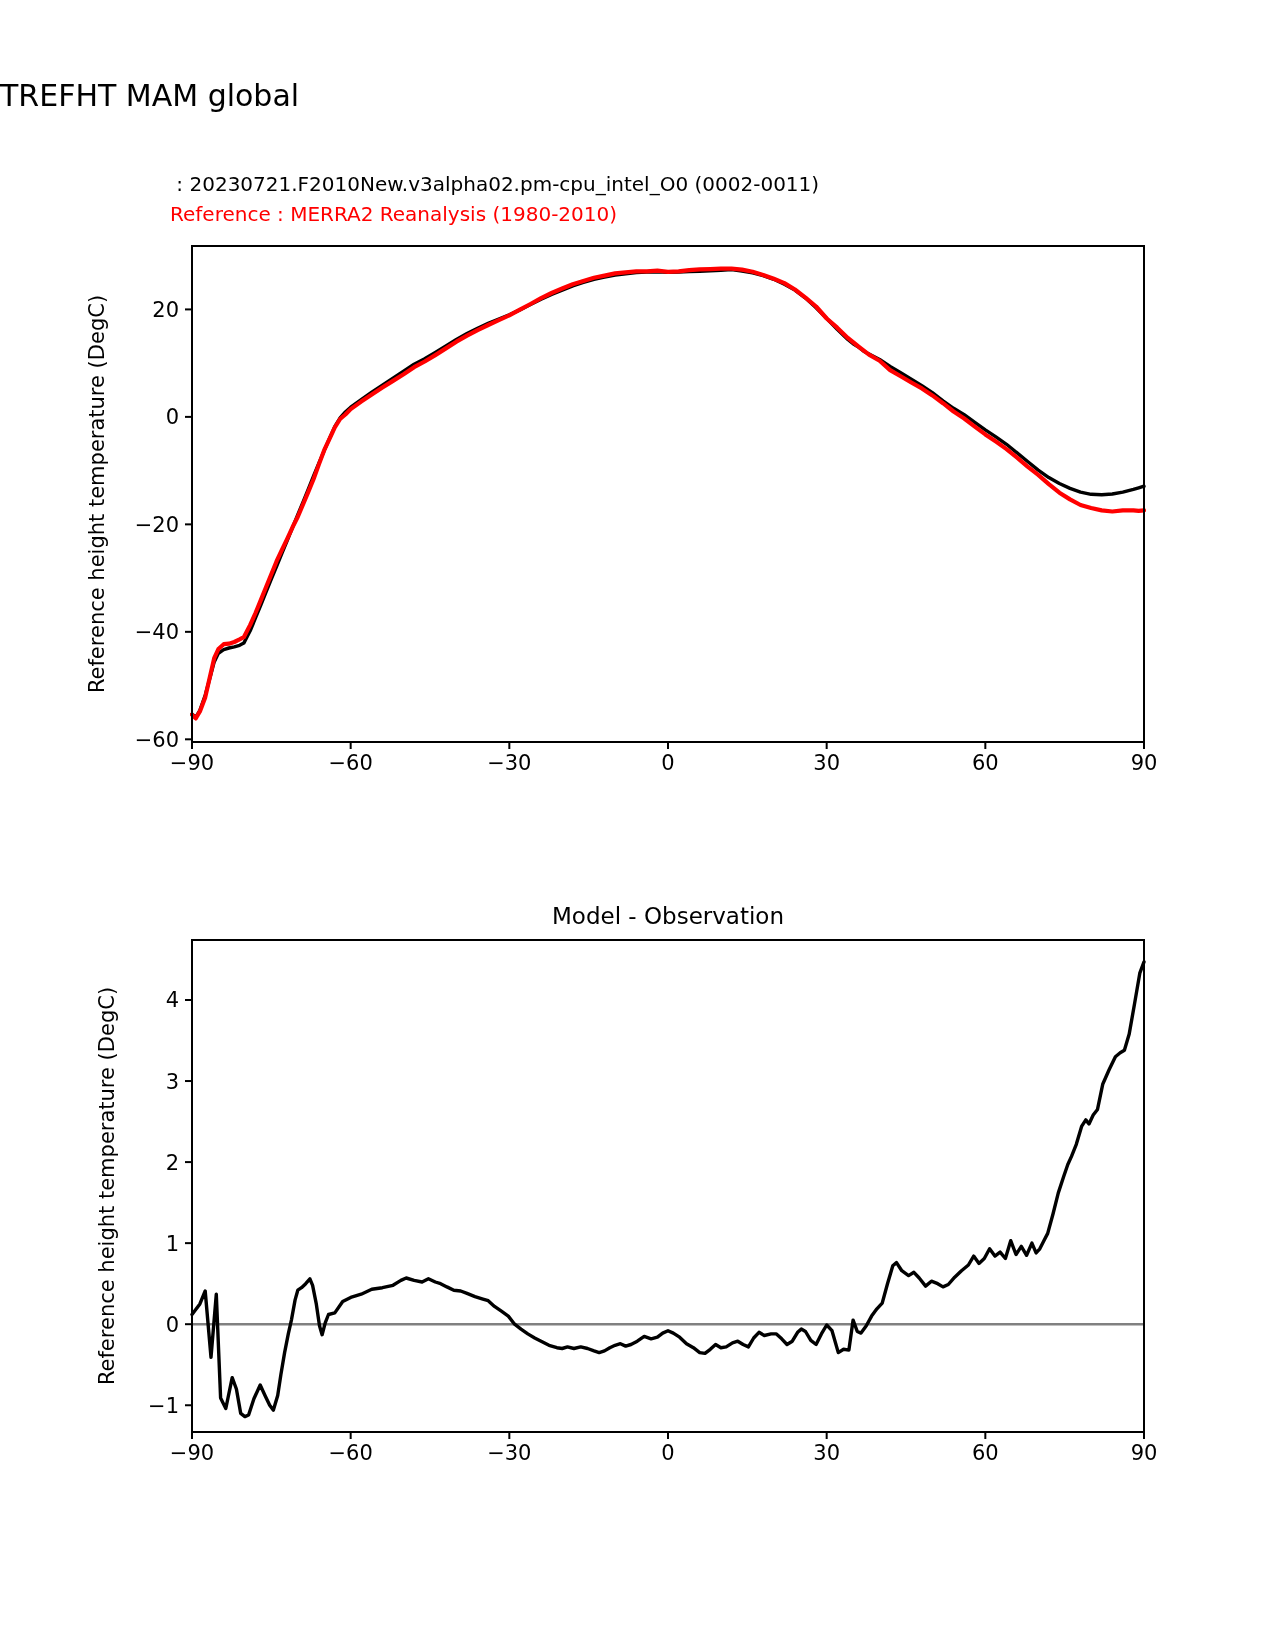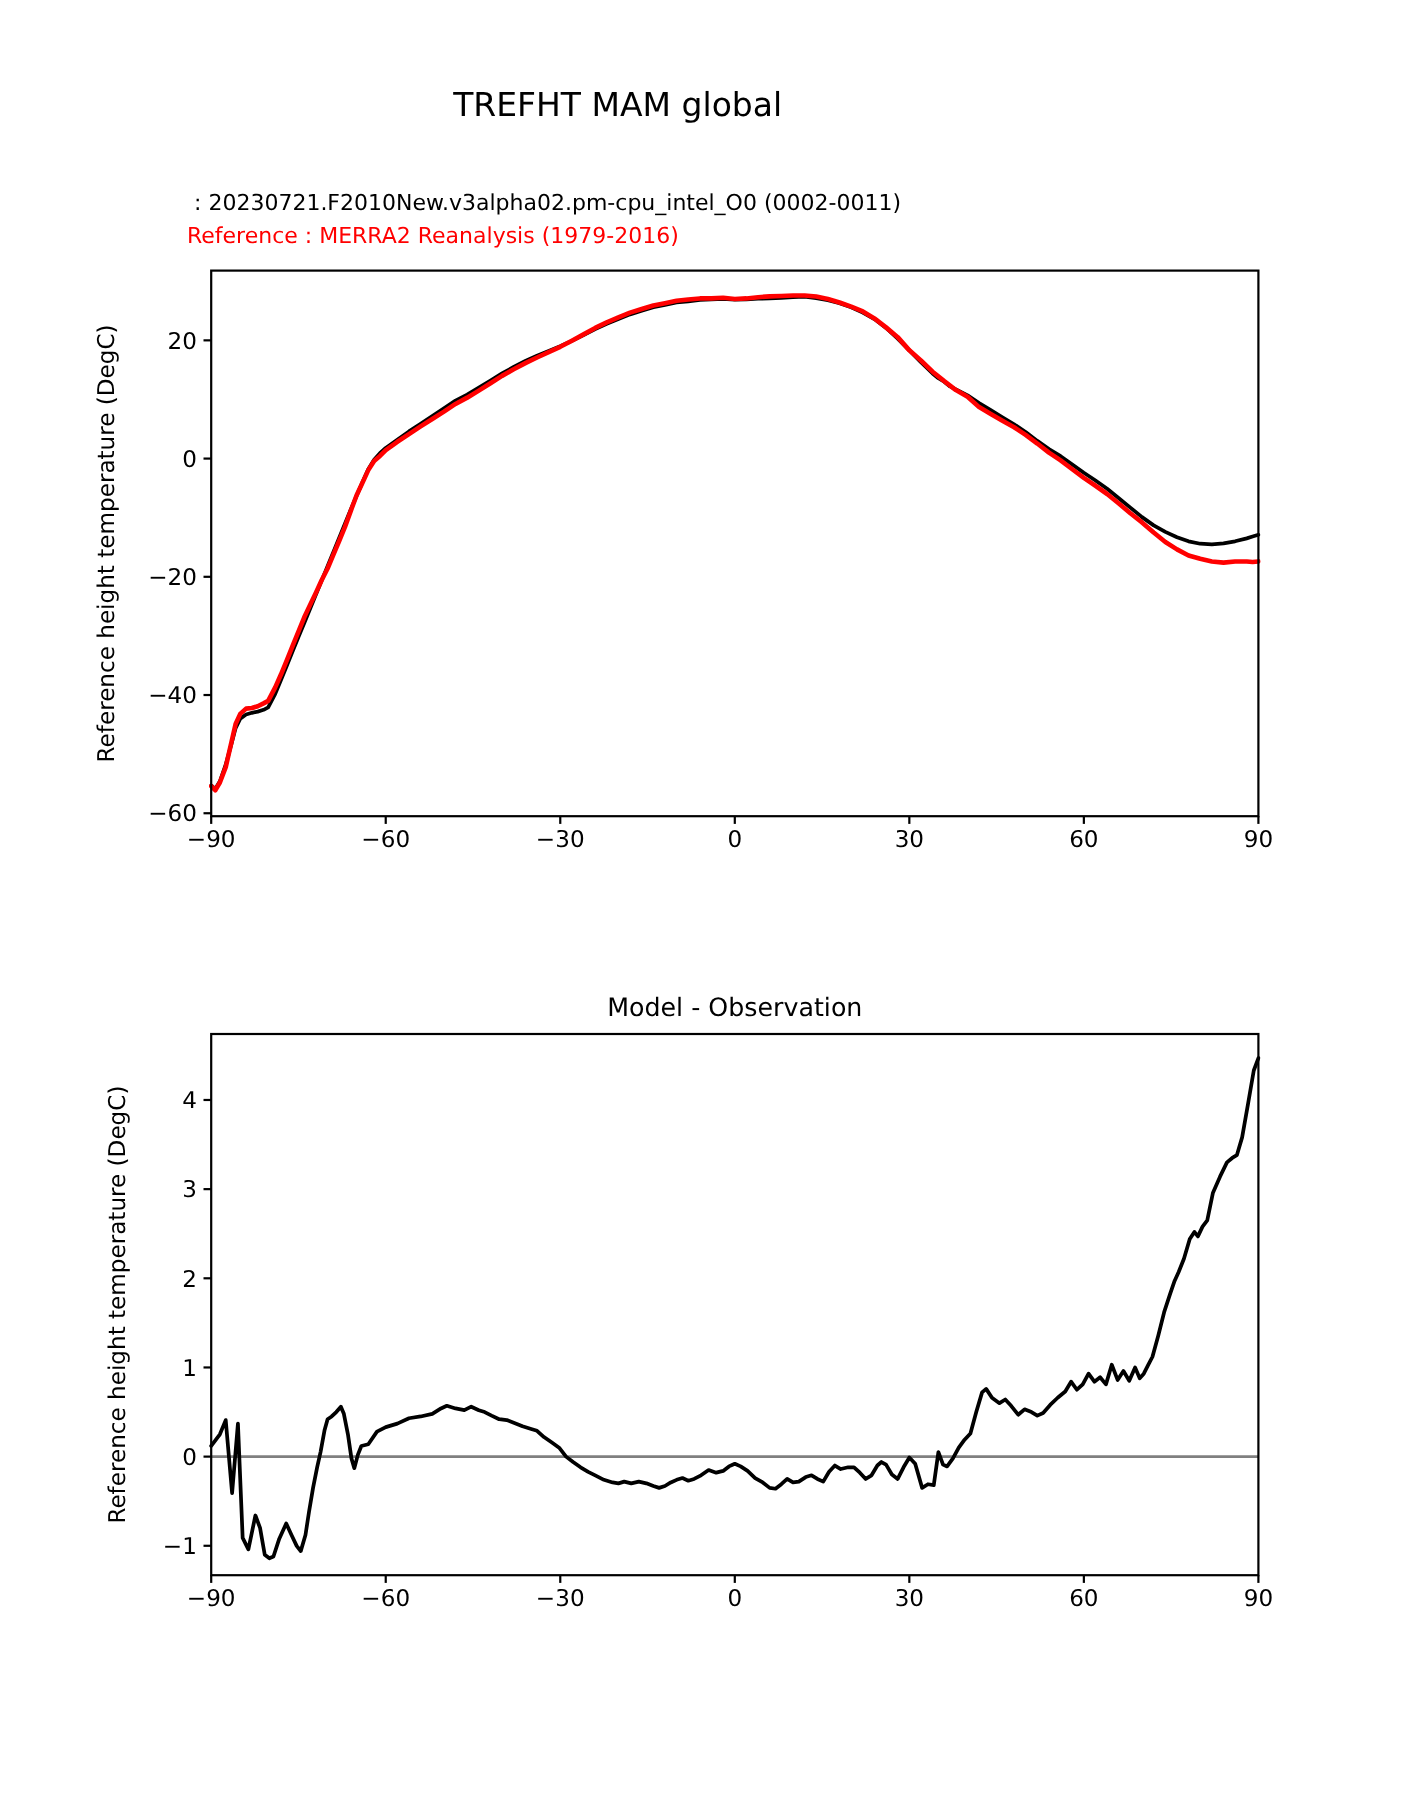--- a/index.html
+++ b/index.html
@@ -9,21 +9,21 @@
     height: 1650px;
     background: #ffffff;
     font-family: "DejaVu Sans", "Liberation Sans", sans-serif;
     overflow: hidden;
   }
   #fig-title {
     position: absolute;
     top: 78px;
     left: 0;
     width: 1123px;
-    text-align: center;
+    text-align: left;
     font-size: 30px;
     color: #000000;
     white-space: pre;
   }
   .subtitle {
     position: absolute;
     left: 170px;
     font-size: 20px;
     white-space: pre;
   }
@@ -32,21 +32,21 @@
   #chart-svg { position: absolute; top: 0; left: 0; }
   text { font-family: "DejaVu Sans", "Liberation Sans", sans-serif; }
 </style>
 </head>
 <body>
 
 <div id="figure">
 
   <div id="fig-title">TREFHT MAM global</div>
   <div id="subtitle-test" class="subtitle"> : 20230721.F2010New.v3alpha02.pm-cpu_intel_O0 (0002-0011)</div>
-  <div id="subtitle-reference" class="subtitle">Reference : MERRA2 Reanalysis (1979-2016)</div>
+  <div id="subtitle-reference" class="subtitle">Reference : MERRA2 Reanalysis (1980-2010)</div>
 
   <svg id="chart-svg" width="1275" height="1650" viewBox="0 0 1275 1650" xmlns="http://www.w3.org/2000/svg">
 
     <defs>
       <clipPath id="clip-plot-0">
           <rect x="190" y="244" width="956" height="500"></rect>
         </clipPath>
       <clipPath id="clip-plot-1">
           <rect x="190" y="938" width="956" height="496"></rect>
         </clipPath>

